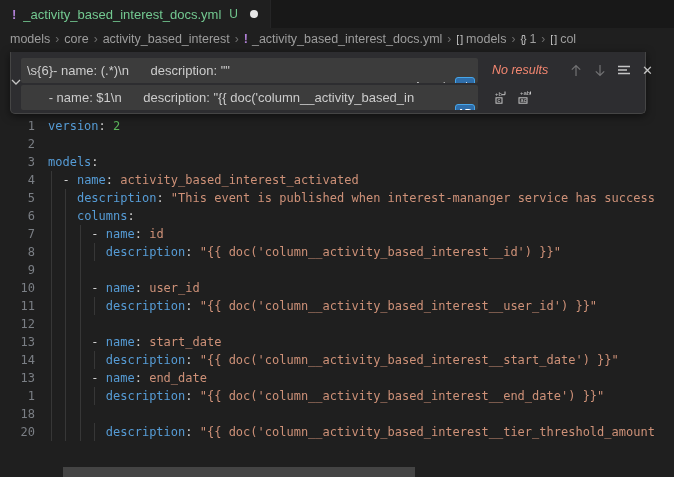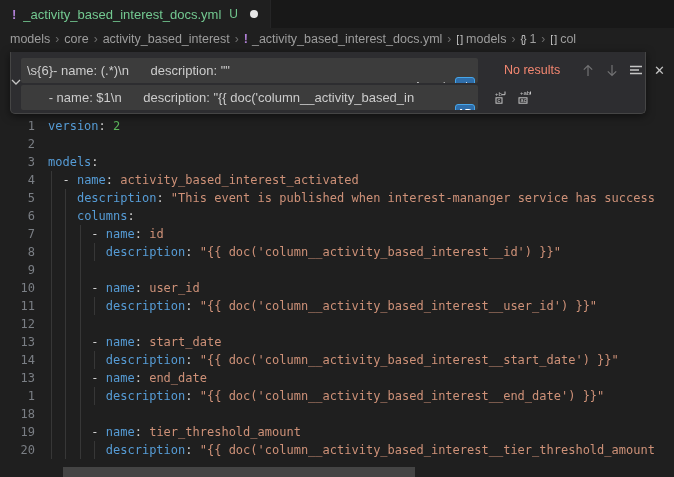--- a/index.html
+++ b/index.html
@@ -65,21 +65,21 @@
   .fw-text { flex:1; white-space:pre; overflow:hidden; font-size:13px; color:#cccccc; }
   .fw-opts { display:flex; gap:2px; flex:none; margin-left:4px; }
   .opt {
     min-width:20px; height:19px; padding:0 2px; border-radius:3px; border:1px solid transparent;
     display:flex; align-items:center; justify-content:center;
     font-size:11px; color:#cccccc; cursor:pointer;margin-top:32px;
   }
   .opt.underline { text-decoration:underline; }
   .opt.active { background: var(--toggle-active-bg,#2f6eaa); border-color: var(--toggle-active-border,#46a6ea); color:#ffffff; }
   .opt.ab-badge { font-size:10px; font-weight:700; }
-  .fw-results { color: var(--no-results-red,#f48771); font-size:12.5px; margin-left:26px; width:70px; flex:none; }
+  .fw-results { color: var(--no-results-red,#f48771); font-size:12.5px; margin-left:14px; width:70px; flex:none;font-style:italic; }
   .icon-btn {
     width:21px; height:21px; border-radius:4px; display:flex; align-items:center; justify-content:center;
     cursor:pointer; color:#c5c5c5; flex:none; margin-left:3px;
   }
   .icon-btn.disabled { opacity:.45; }
   .close-x { font-size:13px; color:#c5c5c5; }
   svg { display:block; }
 
   
   .hscroll-thumb {
@@ -195,24 +195,20 @@
         <span class="ln">13</span>
         <span class="lc"><span class="guide" style="left: calc(0ch + 3px);"></span><span class="guide" style="left: calc(2ch + 3px);"></span><span class="guide" style="left: calc(4ch + 3px);"></span><span class="tk-ws">      </span><span class="tk-punc">- </span><span class="tk-key">name</span><span class="tk-punc">: </span><span class="tk-str">end_date</span></span>
       </div>
       <div class="line">
         <span class="ln">1</span>
         <span class="lc"><span class="guide" style="left: calc(0ch + 3px);"></span><span class="guide" style="left: calc(2ch + 3px);"></span><span class="guide" style="left: calc(4ch + 3px);"></span><span class="guide" style="left: calc(6ch + 3px);"></span><span class="tk-ws">        </span><span class="tk-key">description</span><span class="tk-punc">: </span><span class="tk-str">"{{ doc('column__activity_based_interest__end_date') }}"</span></span>
       </div>
       <div class="line">
         <span class="ln">18</span>
         <span class="lc"><span class="guide" style="left: calc(0ch + 3px);"></span><span class="guide" style="left: calc(2ch + 3px);"></span><span class="guide" style="left: calc(4ch + 3px);"></span></span>
-      </div>
-      <div class="line">
-        <span class="ln">19</span>
-        <span class="lc"><span class="guide" style="left: calc(0ch + 3px);"></span><span class="guide" style="left: calc(2ch + 3px);"></span><span class="guide" style="left: calc(4ch + 3px);"></span><span class="tk-ws">      </span><span class="tk-punc">- </span><span class="tk-key">name</span><span class="tk-punc">: </span><span class="tk-str">tier_threshold_amount</span></span>
       </div>
       <div class="line">
         <span class="ln">20</span>
         <span class="lc"><span class="guide" style="left: calc(0ch + 3px);"></span><span class="guide" style="left: calc(2ch + 3px);"></span><span class="guide" style="left: calc(4ch + 3px);"></span><span class="guide" style="left: calc(6ch + 3px);"></span><span class="tk-ws">        </span><span class="tk-key">description</span><span class="tk-punc">: </span><span class="tk-str">"{{ doc('column__activity_based_interest__tier_threshold_amount</span></span>
       </div>
     </div>
 
   <div class="find-widget">
     <div class="fw-toggle">
       <span>

